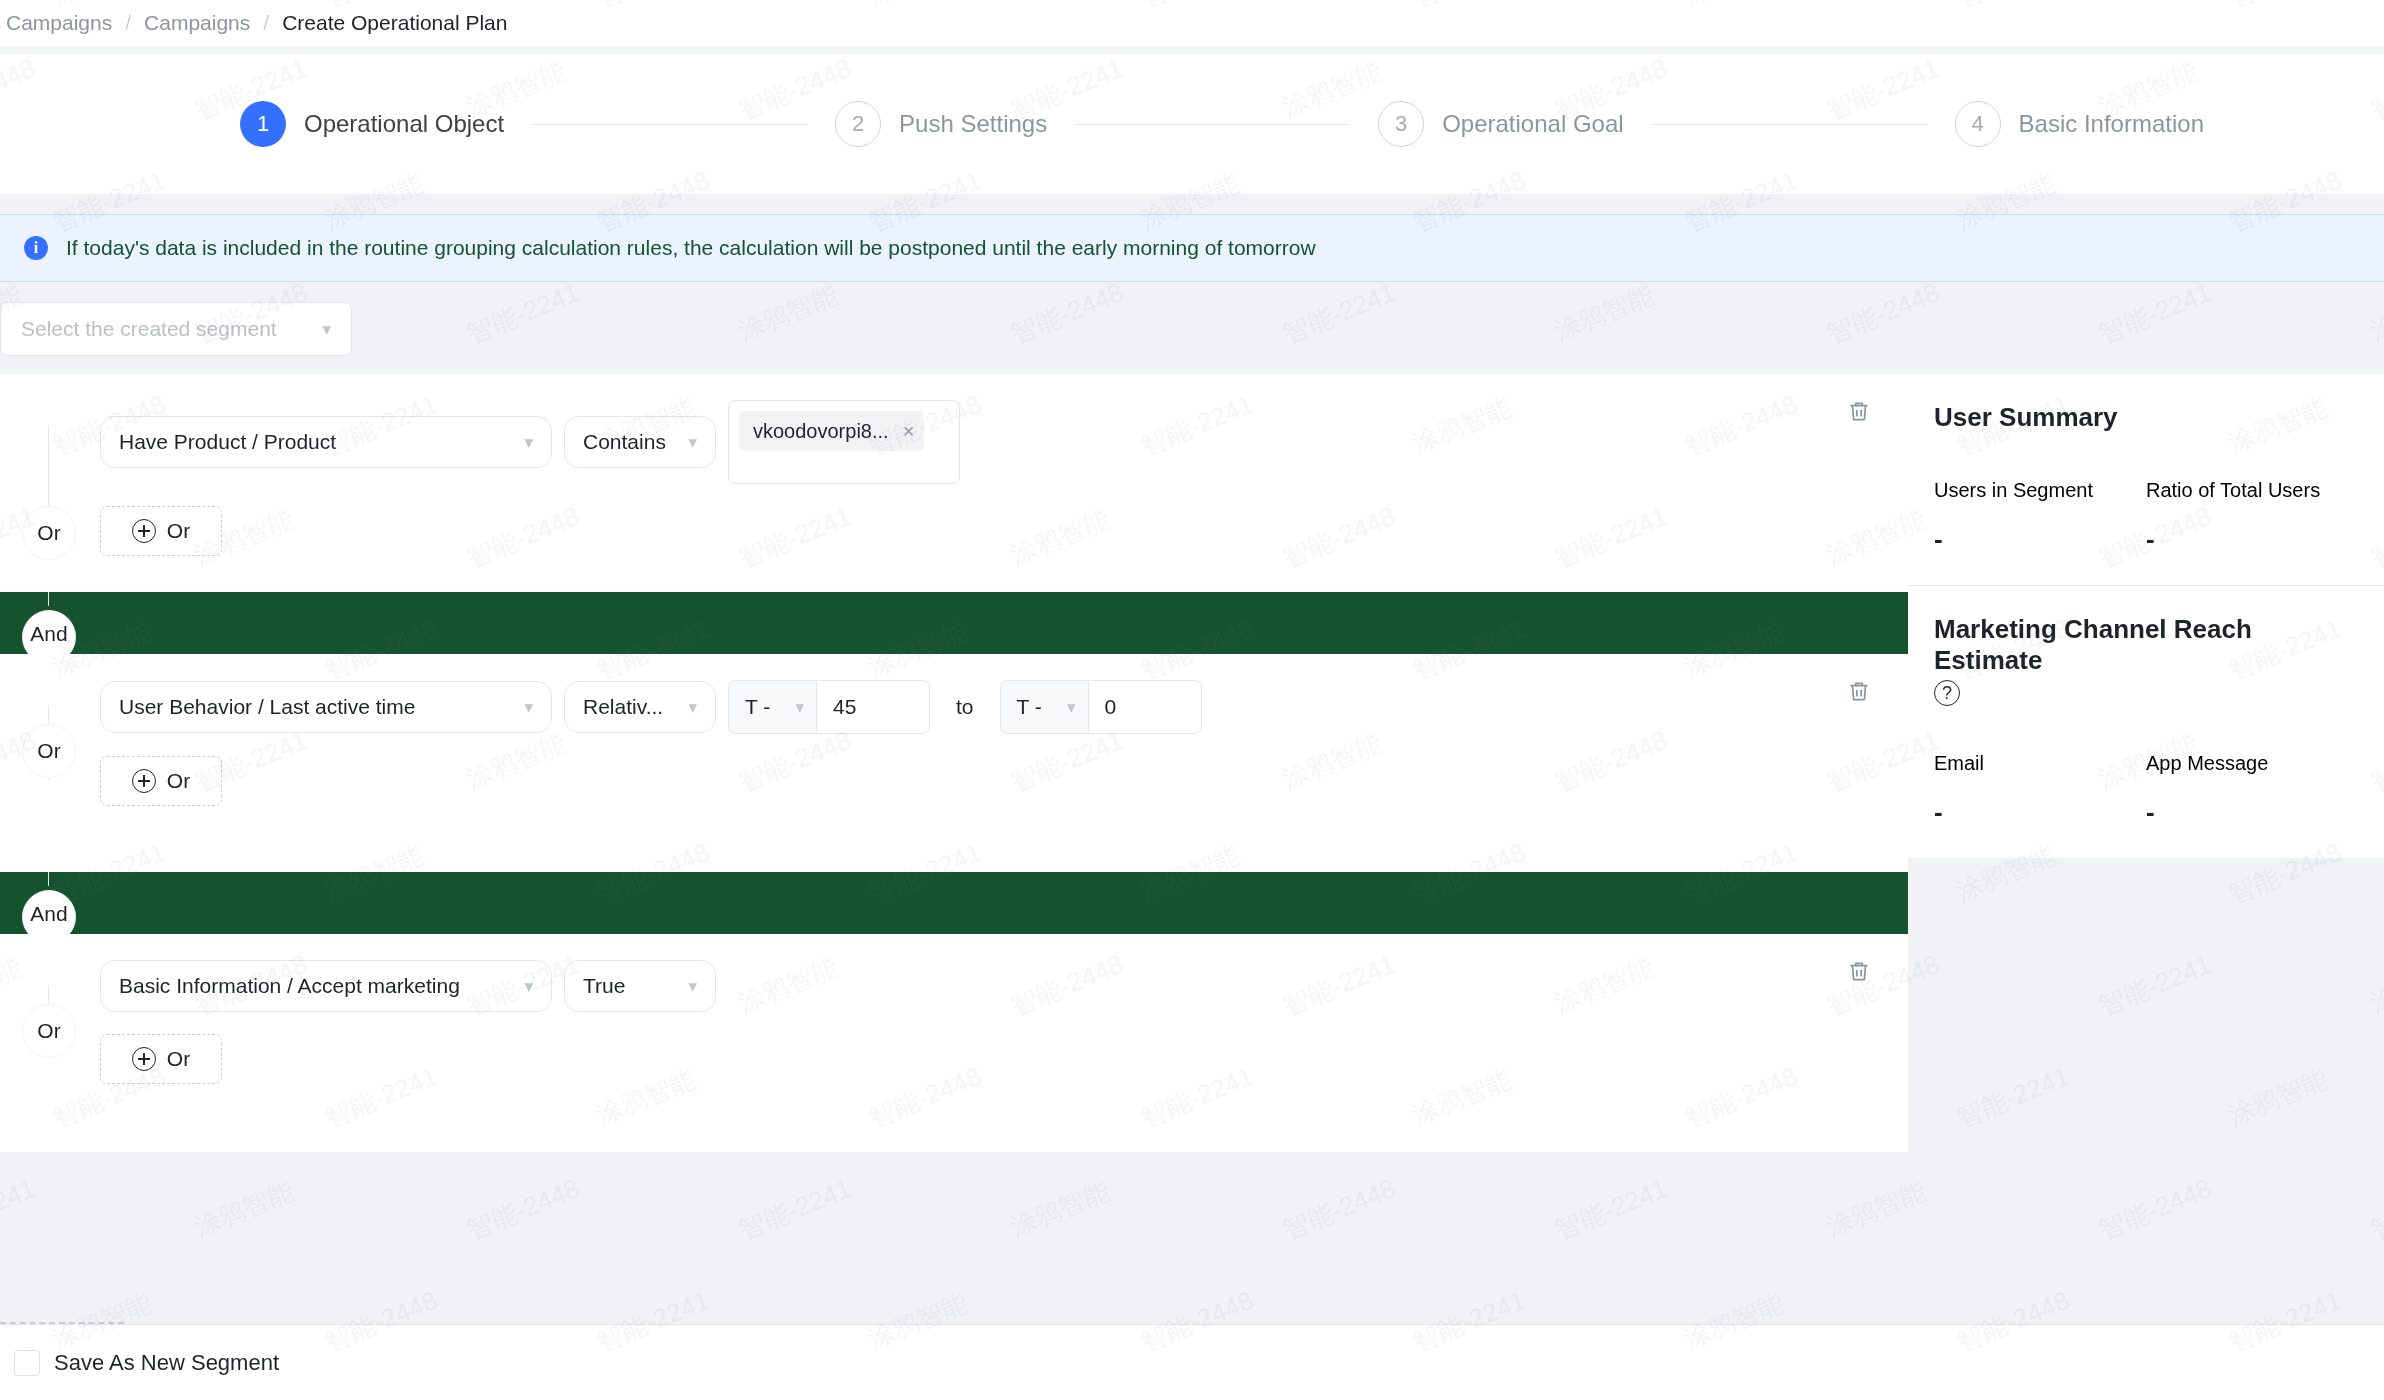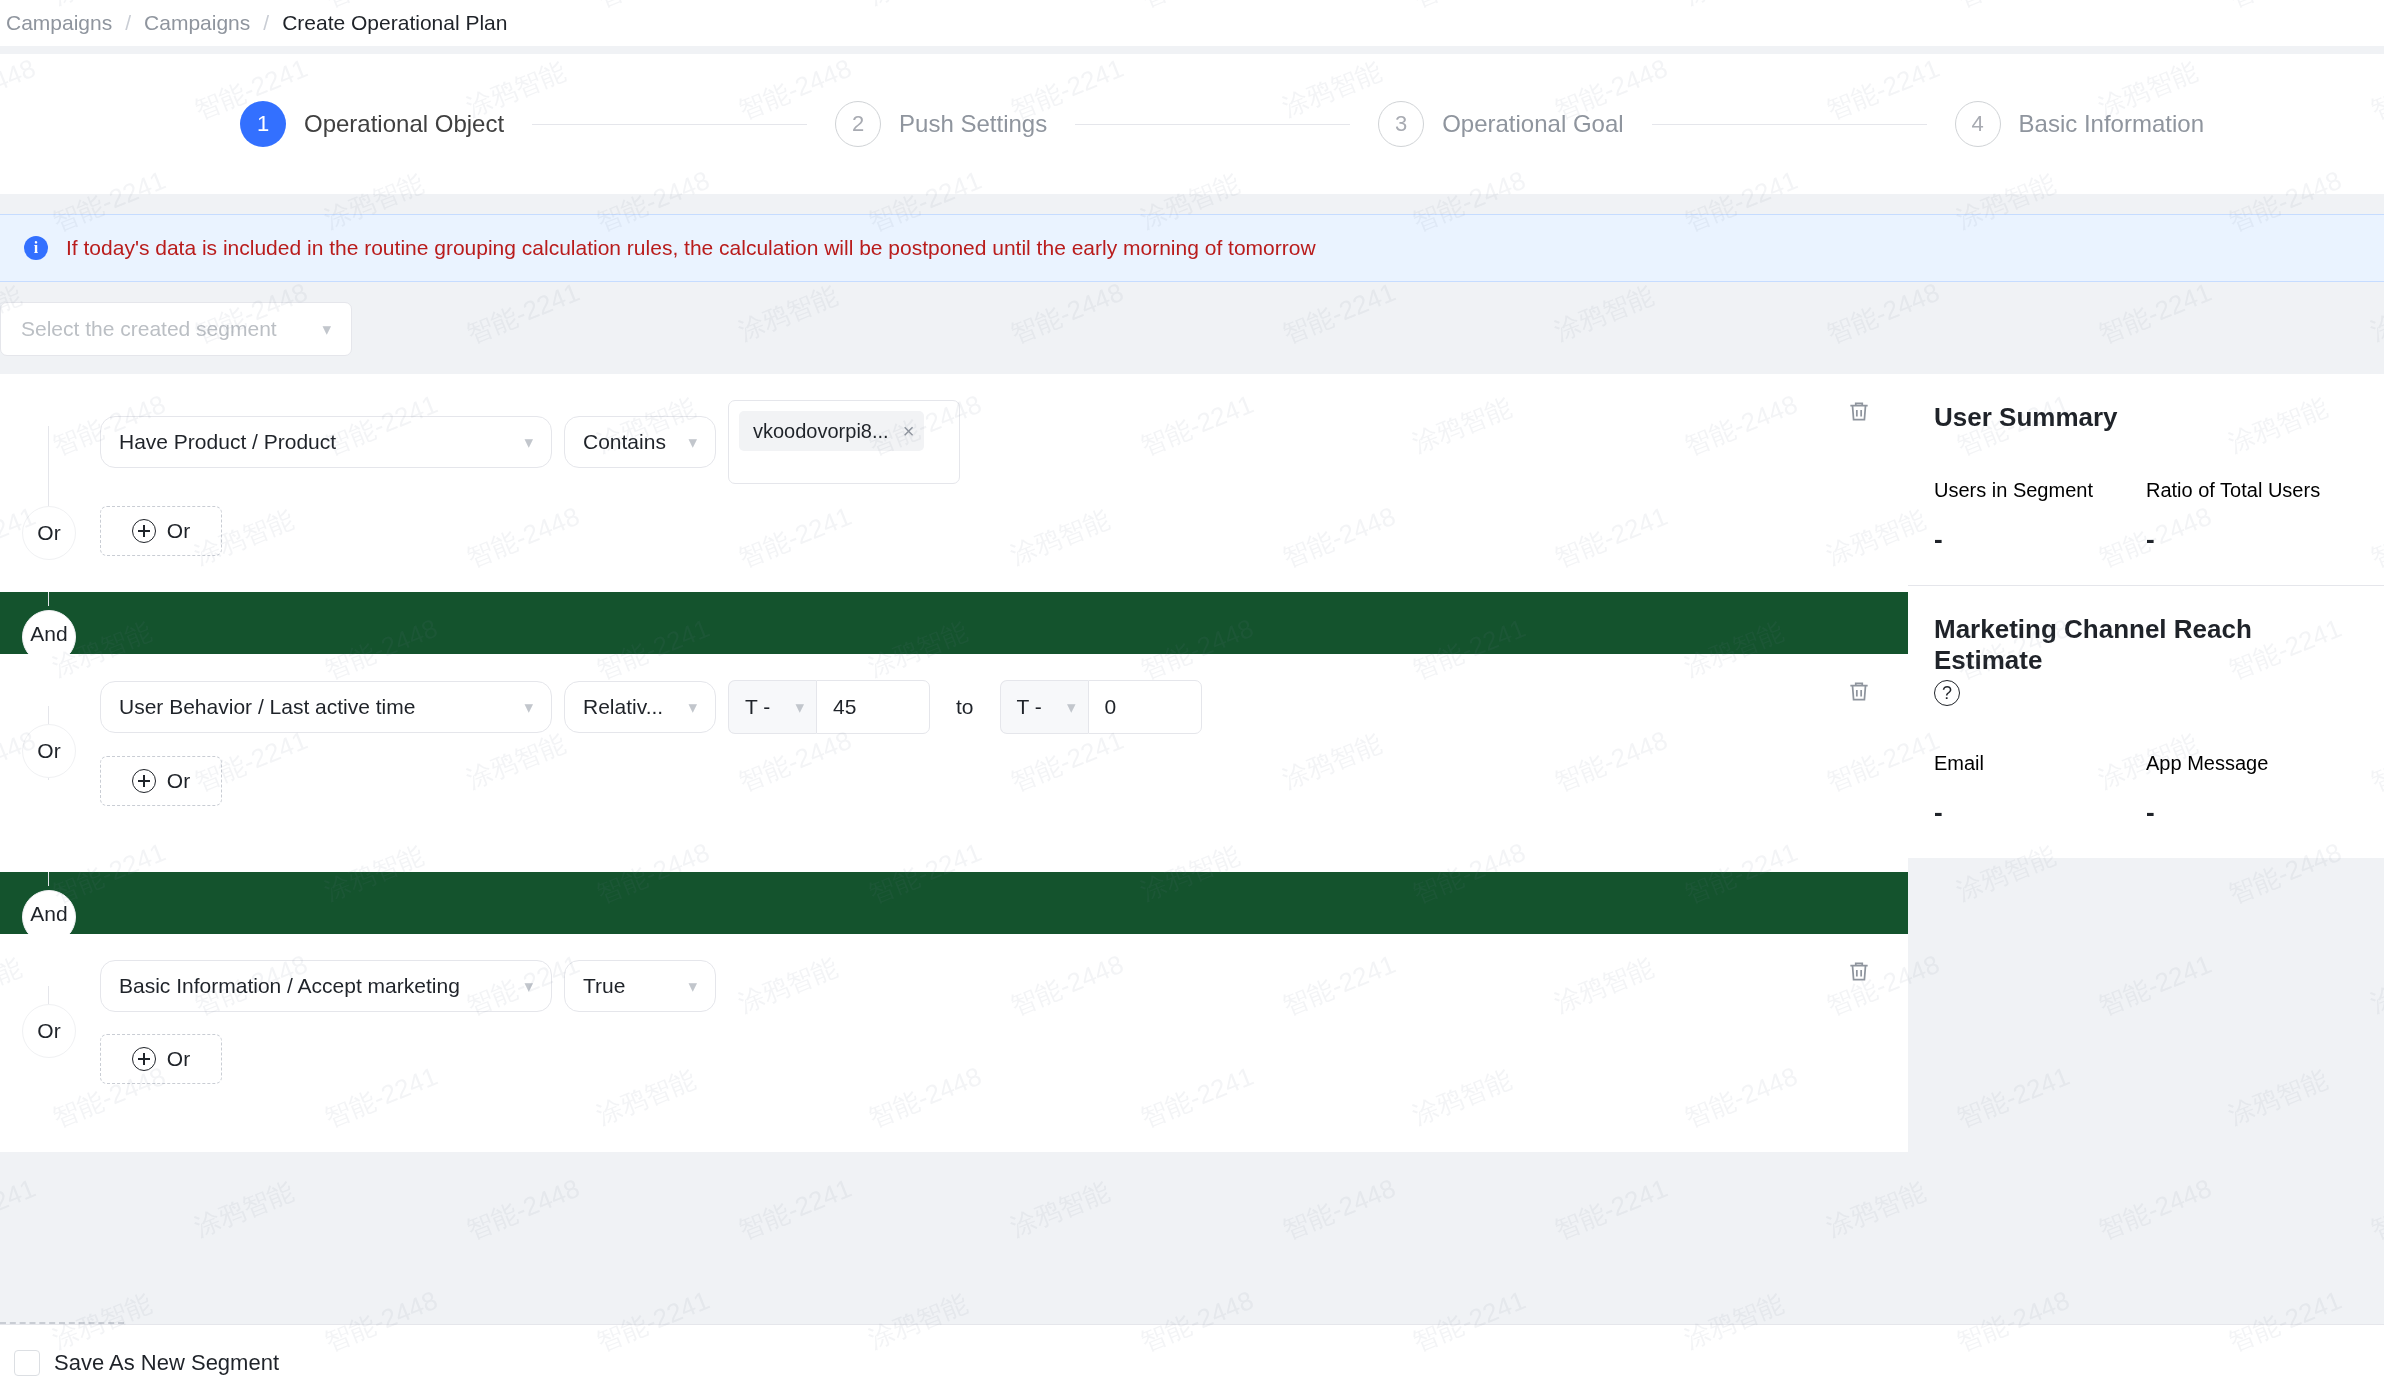--- a/index.html
+++ b/index.html
@@ -67,21 +67,21 @@
     display: flex; align-items: center; padding-left: 24px;
     position: relative; z-index: 2;
   }
   .alert-icon {
     width: 24px; height: 24px; border-radius: 50%;
     background: #3370ff; color: #fff;
     font-size: 16px; font-weight: bold;
     display: flex; align-items: center; justify-content: center;
     flex: 0 0 auto; font-family: "Liberation Serif", serif;
   }
-  .alert-text { margin-left: 18px; font-size: 21px; color: #b91c1c; }
+  .alert-text { margin-left: 18px; font-size: 21px; color: #14532d; }
 
   
   .seg-row { padding: 20px 0 18px 0; position: relative; z-index: 2; }
   .seg-select {
     width: 352px; height: 54px; background: #fff;
     border: 1px solid #e5e6eb; border-radius: 7px;
     display: flex; align-items: center; justify-content: space-between;
     padding: 0 20px; font-size: 21px; color: #bbbfc4;
     margin-left: 0;
   }

